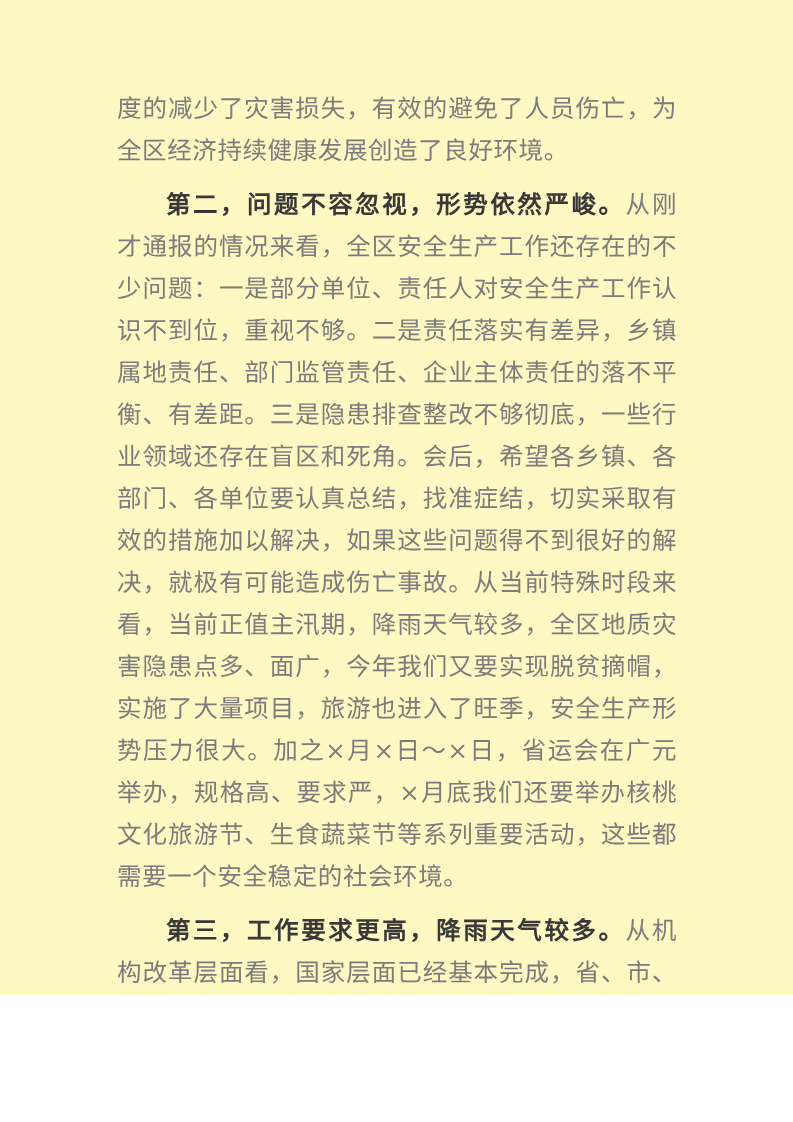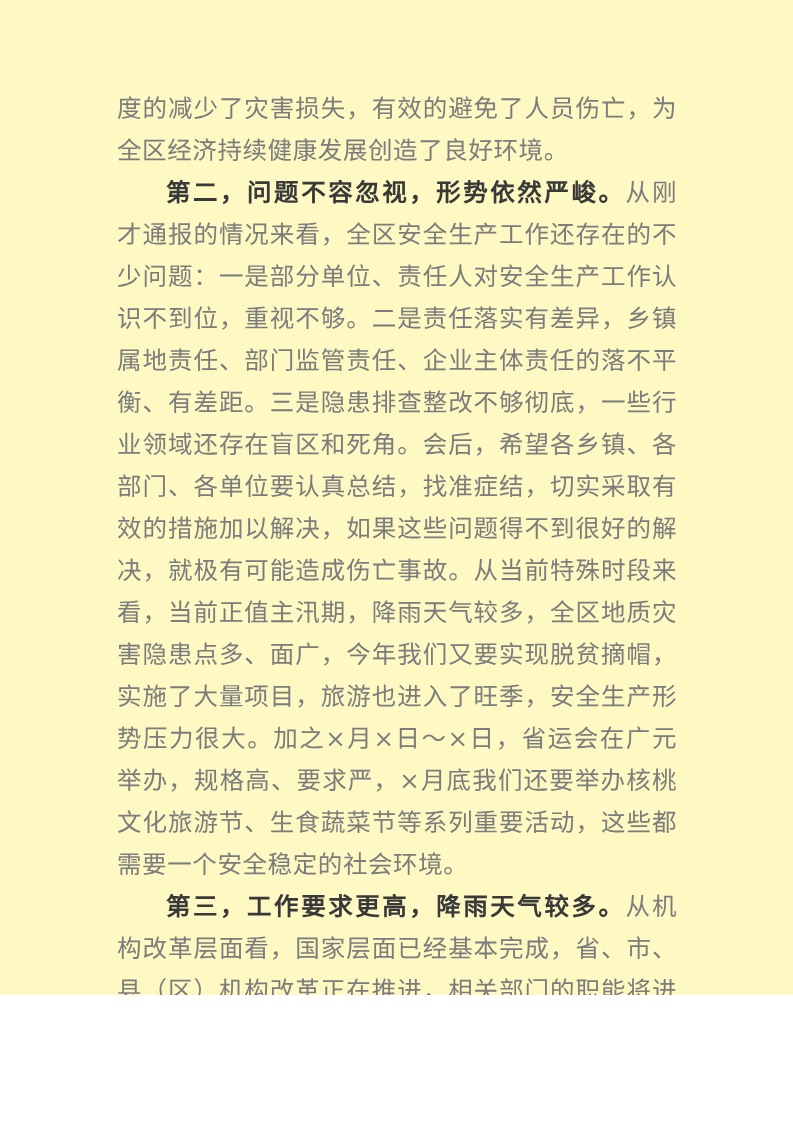--- a/index.html
+++ b/index.html
@@ -34,21 +34,21 @@
     color: #7c7c7c;
     text-align: justify;
     text-justify: inter-character;
     text-align-last: left;
     letter-spacing: 0.6px;
     font-weight: 400;
     -webkit-font-smoothing: antialiased;
   }
 
   .para + .para {
-    margin-top: 0;
+    margin-top: 12px;
   }
 
   .para-indent {
     text-indent: 2em;
   }
 
   .para-gap {
     margin-top: 42px;
   }
 

